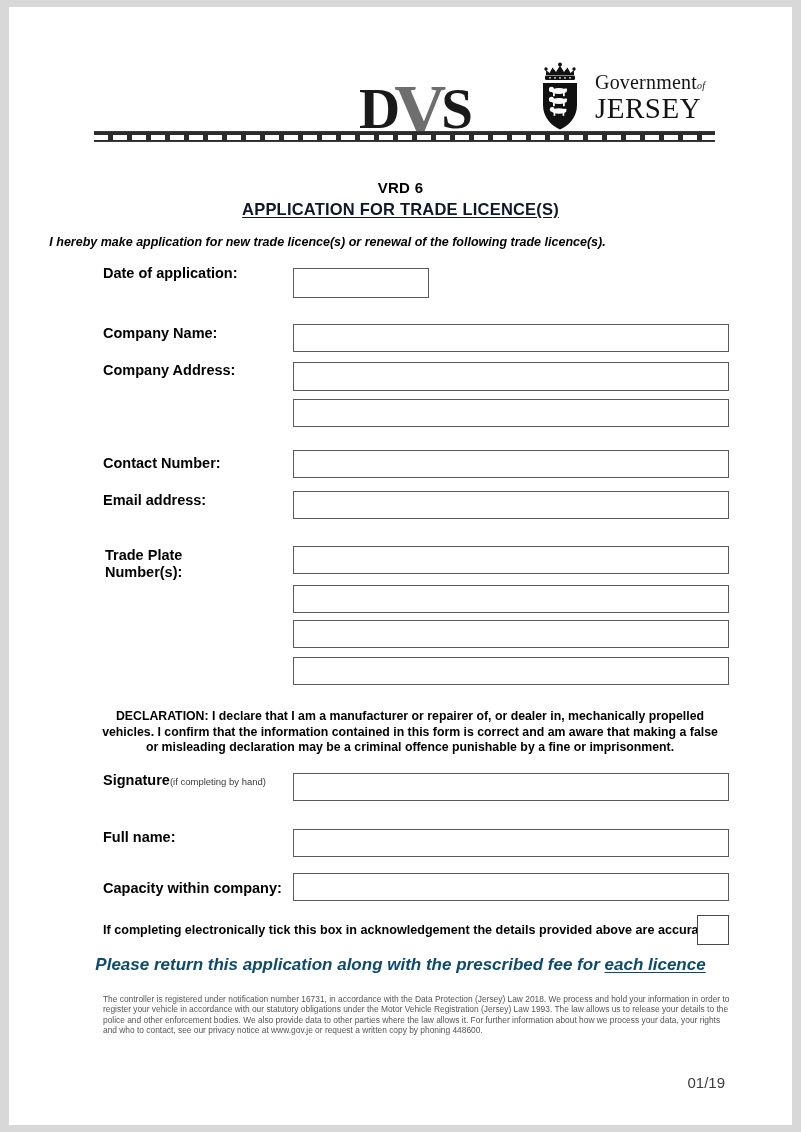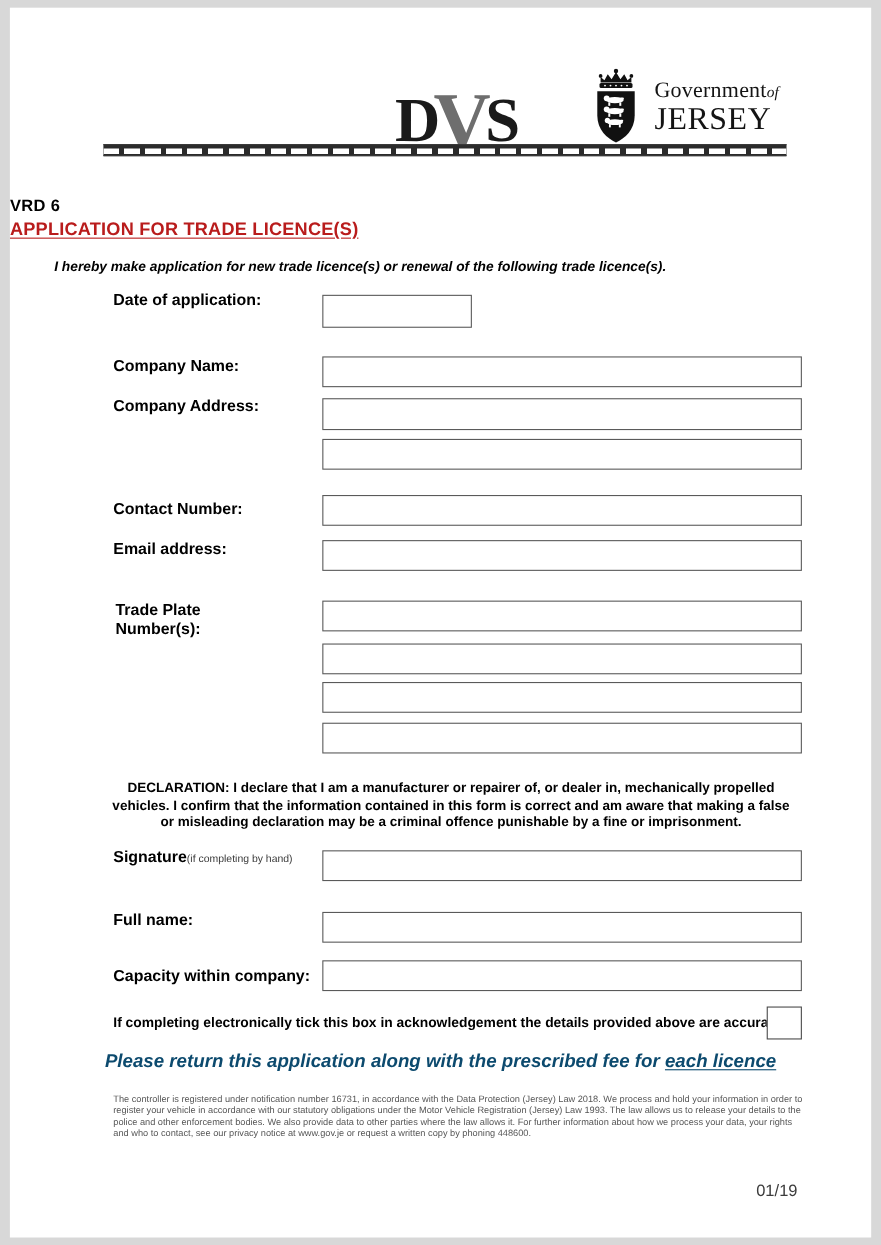--- a/index.html
+++ b/index.html
@@ -64,21 +64,21 @@
     color: #141414;
     line-height: 1;
   }
   .jersey-words .line1 {
     font-size: 20px;
     letter-spacing: .2px;
     white-space: nowrap;
   }
   .jersey-words .line1 .of {
     font-style: italic;
-    font-size: 14px;
+    font-size: 10px;
   }
   .jersey-words .line2 {
     font-size: 29px;
     letter-spacing: .5px;
     margin-top: 2px;
     white-space: nowrap;
   }
 
   .road-rule {
     position: absolute;
@@ -103,31 +103,32 @@
       #2b2b2b 14px, #2b2b2b 19px
     );
   }
 
   
   .title-block {
     position: absolute;
     left: 0;
     top: 172px;
     width: 783px;
+    text-align: center;
   }
   .title-1 {
     font-size: 15px;
     font-weight: bold;
     color: #000;
     letter-spacing: .3px;
   }
   .title-2 {
     font-size: 16.5px;
     font-weight: bold;
-    color: #b91c1c;
+    color: #0f172a;
     text-decoration: underline;
     text-underline-offset: 2px;
     margin-top: 4px;
     letter-spacing: .2px;
   }
   .intro {
     position: absolute;
     left: 0;
     top: 228px;
     width: 637px;

